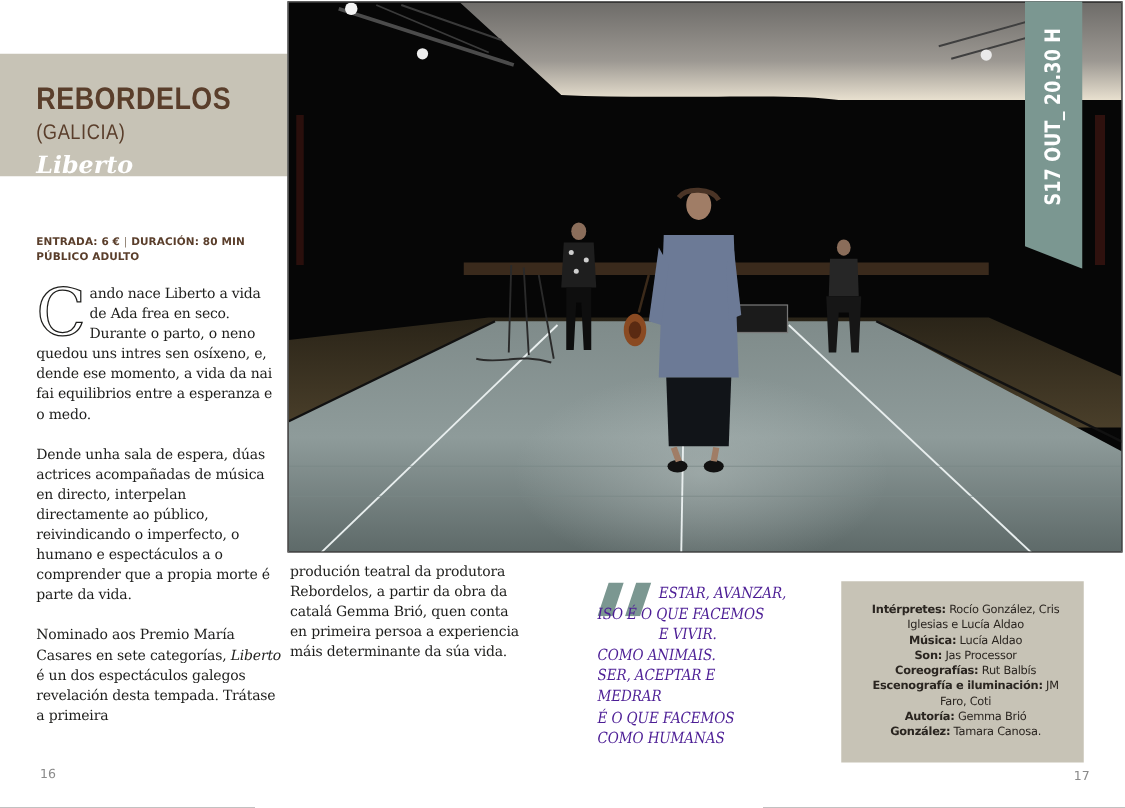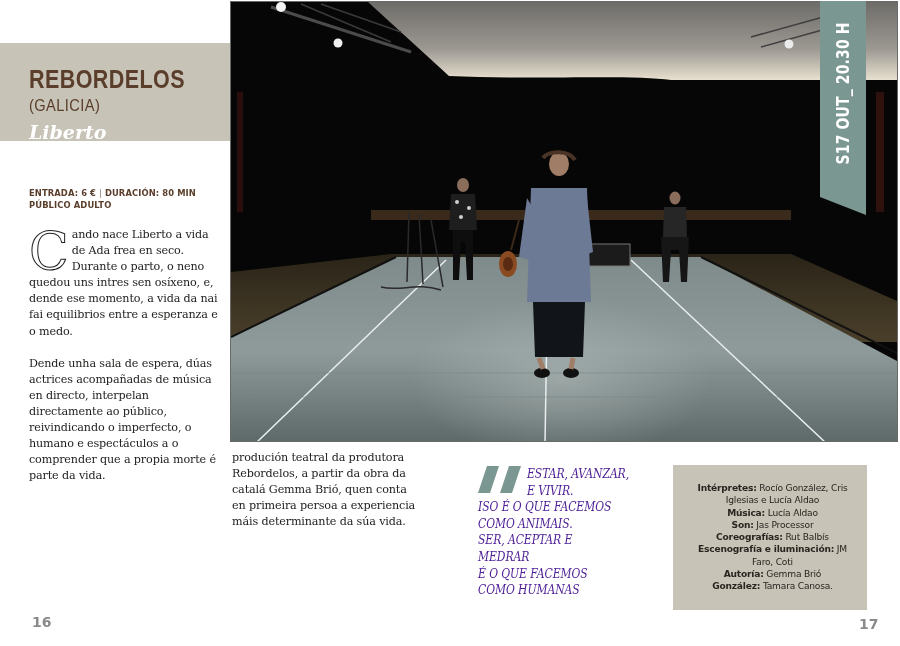--- a/index.html
+++ b/index.html
@@ -94,23 +94,22 @@
     position: absolute; left: 673px; top: 465px; width: 194px; height: 145px;
     background: #c7c3b6; padding: 17px 10px 0 15px;
     font-family: "DejaVu Sans", sans-serif; font-size: 9.1px; line-height: 12.3px;
     color: #2a2520; letter-spacing: -0.2px;
   }
   .credits b { font-weight: 700; }
   .credit-line { display: block; text-align: center; }
 
   
   .pagenum {
-    position: absolute; font-family: "DejaVu Sans", sans-serif; font-size: 14px;
+    position: absolute; font-family: "DejaVu Sans", sans-serif; font-size: 10px;
     color: #8a8a8a;
-    font-weight: bold;
   }
   .pn-left { left: 32px; top: 614px; }
   .pn-right { left: 859px; top: 616px; }
 </style>
 </head>
 <body>
 
 <div class="title-band">
   <div class="company">REBORDELOS</div>
   <div class="region">(GALICIA)</div>
@@ -120,20 +119,23 @@
 <div class="meta">
   <span>ENTRADA: 6 €</span><span class="sep">|</span><span>DURACIÓN: 80 MIN</span><br>
   <span>PÚBLICO ADULTO</span>
 </div>
 
 <div class="body-col">
   <p>
     <span class="dropcap">C</span><span>ando nace Liberto a vida de Ada frea en seco. Durante o parto, o neno quedou uns intres sen osíxeno, e, dende ese momento, a vida da nai fai equilibrios entre a esperanza e o medo.</span>
   </p>
   <p>Dende unha sala de espera, dúas actrices acompañadas de música en directo,  interpelan directamente ao público, reivindicando o imperfecto, o humano e espectáculos a o comprender que a propia morte é parte da vida.</p>
+  <p>
+    <span>Nominado aos Premio María Casares en sete categorías, </span><em>Liberto</em><span> é un dos espectáculos galegos revelación desta tempada. Trátase a primeira</span>
+  </p>
 </div>
 
 <div class="col2">produción teatral da produtora Rebordelos, a partir da obra da catalá Gemma Brió, quen conta en primeira persoa a experiencia máis determinante da súa vida.</div>
 
 <div class="photo">
   <svg width="668" height="441" viewBox="0 0 668 441">
     <defs>
       <linearGradient id="canopy" x1="0" y1="0" x2="0" y2="1">
         <stop offset="0" stop-color="#6e6c69"></stop>
         <stop offset="0.6" stop-color="#9c9892"></stop>
@@ -220,22 +222,22 @@
   </svg>
   <div class="ribbon-text"><span>S17 OUT_ 20.30 H</span></div>
 </div>
 
 <div class="quote">
   <svg class="quote-mark" width="44" height="27" viewBox="0 0 44 27">
     <path d="M9 0 L21 0 L12 27 L0 27 Z" fill="#7b9791"></path>
     <path d="M31 0 L43 0 L34 27 L22 27 Z" fill="#7b9791"></path>
   </svg>
   <div class="line indent qline"><span>ESTAR, AVANZAR,</span></div>
+  <div class="line qline"><span>ISO É O QUE FACEMOS</span></div>
   <div class="line indent qline"><span>E VIVIR.</span></div>
-  <div class="line qline"><span>ISO É O QUE FACEMOS</span></div>
   <div class="line qline"><span>COMO ANIMAIS.</span></div>
   <div class="line qline"><span>SER, ACEPTAR E</span></div>
   <div class="line qline"><span>MEDRAR</span></div>
   <div class="line qline"><span>É O QUE FACEMOS</span></div>
   <div class="line qline"><span>COMO HUMANAS</span></div>
 </div>
 
 <div class="credits">
   <span class="credit-line"><b>Intérpretes:</b><span> Rocío González, Cris Iglesias e Lucía Aldao</span></span>
   <span class="credit-line"><b>Música:</b><span> Lucía Aldao</span></span>

